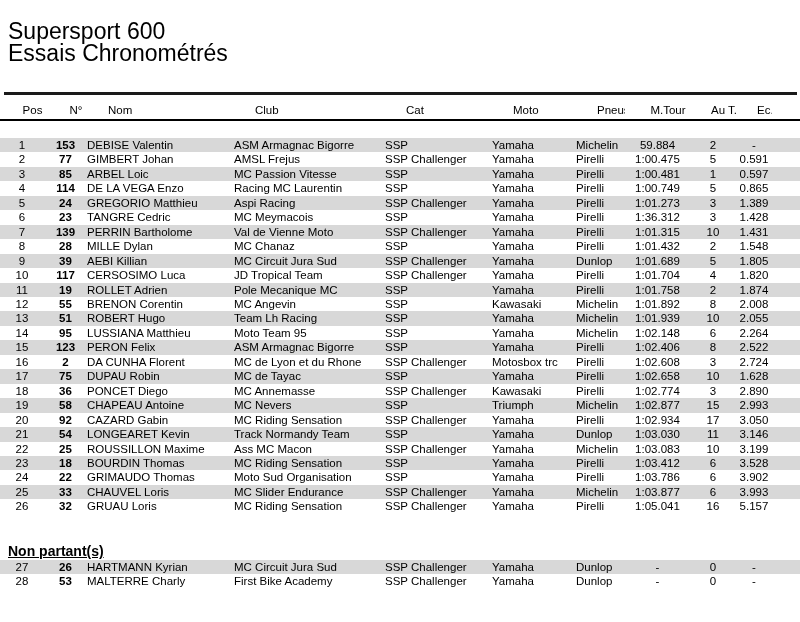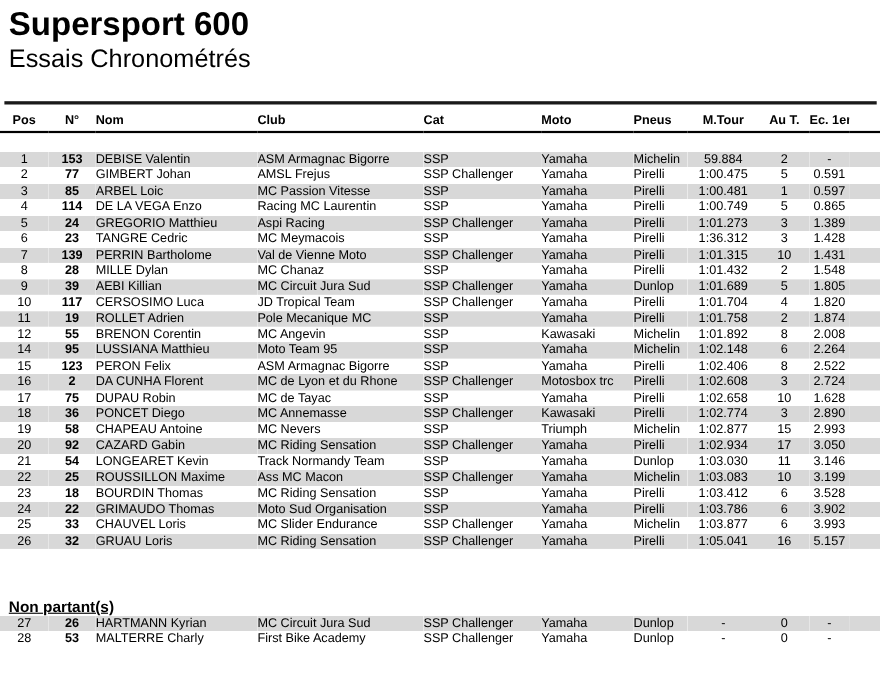--- a/index.html
+++ b/index.html
@@ -7,22 +7,22 @@
     width: 800px; height: 622px;
     background: #ffffff;
     color: #000000;
     font-family: "Liberation Sans", sans-serif;
     position: relative;
     overflow: hidden;
   }
   .page { position: absolute; inset: 0; }
 
   .title1 {
-    position: absolute; left: 8px; top: 6px;
-    font-size: 30px; font-weight: 700; letter-spacing: 0px;
+    position: absolute; left: 8px; top: 18px;
+    font-size: 23px; font-weight: 400; letter-spacing: 0px;
   }
   .title2 {
     position: absolute; left: 8px; top: 40px;
     font-size: 23px; font-weight: 400;
   }
   .top-rule {
     position: absolute; left: 4px; right: 3px; top: 92px;
     height: 3px; background: #1a1a1a;
   }
 
@@ -36,23 +36,24 @@
     padding: 0;
     font-size: 11.5px;
     line-height: 14.45px;
     height: 14.45px;
     white-space: nowrap;
     overflow: hidden;
     vertical-align: middle;
   }
   #header-table { top: 102px; }
   #header-table th {
-    font-weight: 700;
+    font-weight: 400;
     height: 17px;
     border-bottom: 2px solid #000000;
+    padding-left: 21px;
   }
   #main-table { top: 138px; }
   #np-table { top: 560px; padding-left: 24px; }
 
   tbody tr:nth-child(odd) { background: #d8d8d8; }
 
   .col-pos   { text-align: center; }
   .col-num   { text-align: center; font-weight: 700; }
   th.col-num { font-weight: 700; }
   .col-nom, .col-club, .col-cat, .col-moto, .col-pneus { text-align: left; }
@@ -271,20 +272,33 @@
     <td class="col-club">MC Angevin</td>
     <td class="col-cat">SSP</td>
     <td class="col-moto">Kawasaki</td>
     <td class="col-pneus">Michelin</td>
     <td class="col-mtour">1:01.892</td>
     <td class="col-aut">8</td>
     <td class="col-ec1er">2.008</td>
     <td></td>
   </tr>
         <tr>
+    <td class="col-pos">13</td>
+    <td class="col-num">51</td>
+    <td class="col-nom">ROBERT Hugo</td>
+    <td class="col-club">Team Lh Racing</td>
+    <td class="col-cat">SSP</td>
+    <td class="col-moto">Yamaha</td>
+    <td class="col-pneus">Michelin</td>
+    <td class="col-mtour">1:01.939</td>
+    <td class="col-aut">10</td>
+    <td class="col-ec1er">2.055</td>
+    <td></td>
+  </tr>
+        <tr>
     <td class="col-pos">14</td>
     <td class="col-num">95</td>
     <td class="col-nom">LUSSIANA Matthieu</td>
     <td class="col-club">Moto Team 95</td>
     <td class="col-cat">SSP</td>
     <td class="col-moto">Yamaha</td>
     <td class="col-pneus">Michelin</td>
     <td class="col-mtour">1:02.148</td>
     <td class="col-aut">6</td>
     <td class="col-ec1er">2.264</td>

